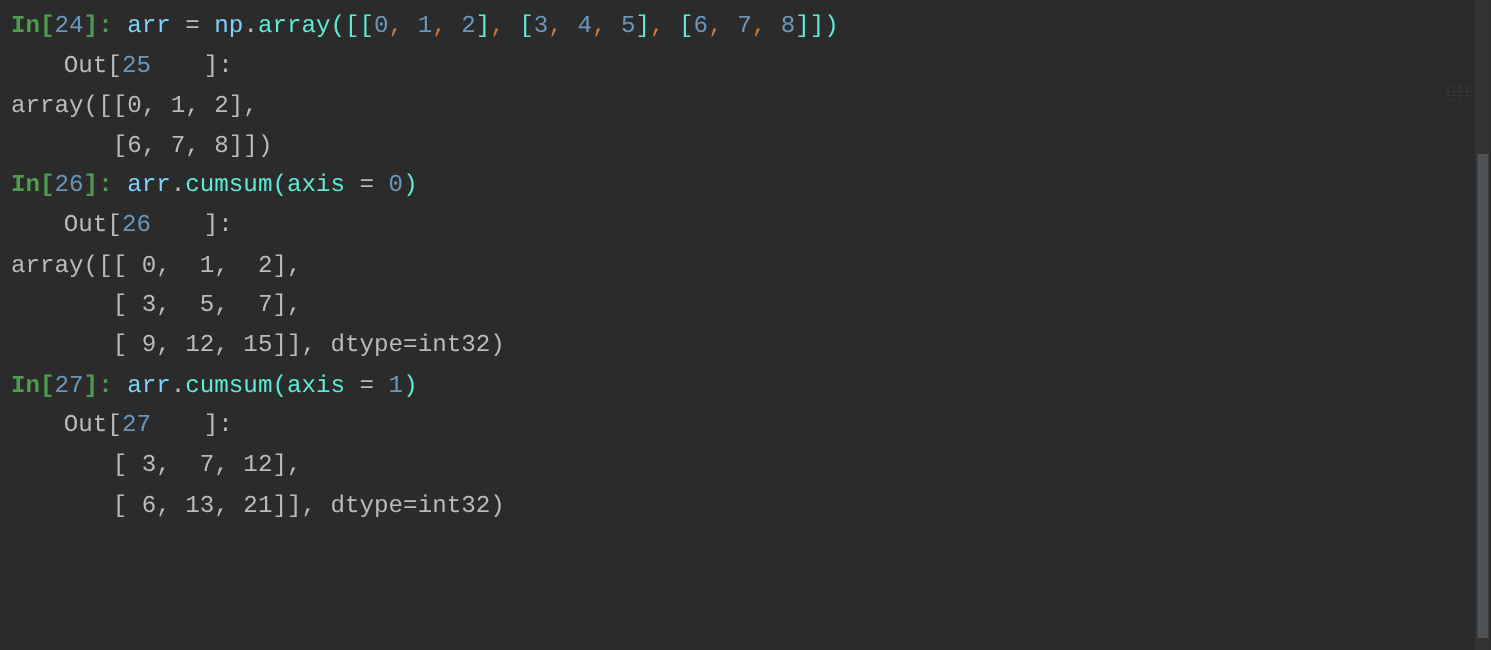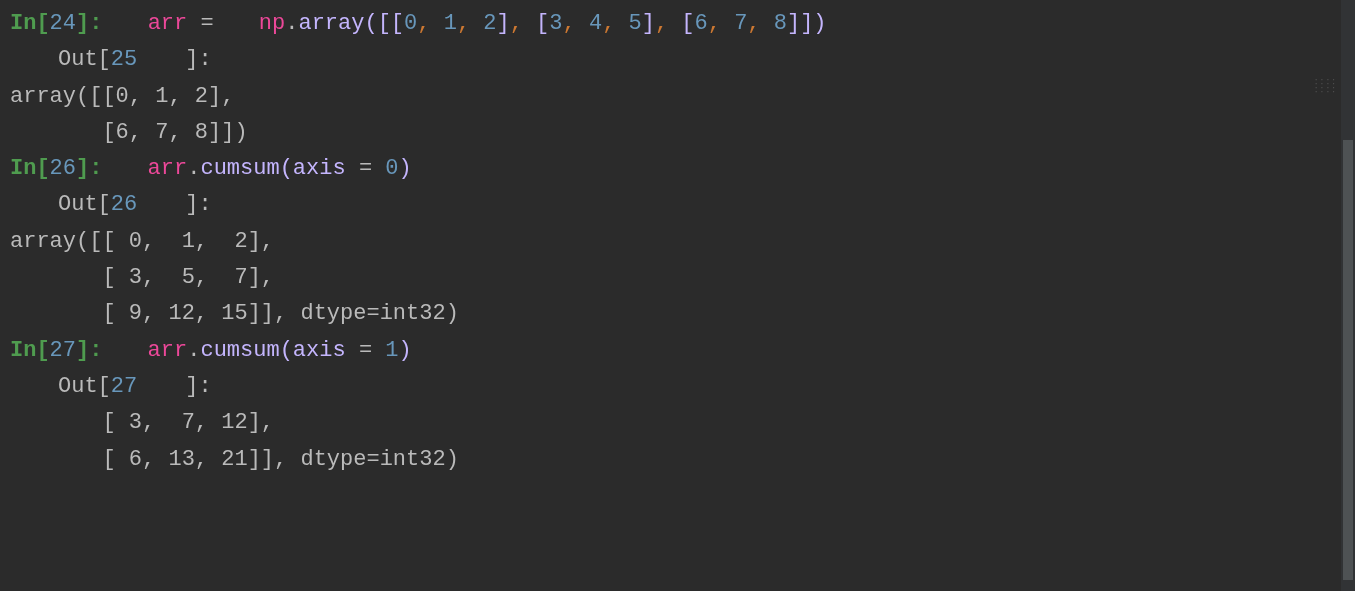--- a/index.html
+++ b/index.html
@@ -30,25 +30,24 @@
       color: #bababa;
       margin-left: 48px;
     }
     .keyword {
       color: #cc7832;
     }
     .number {
       color: #6897bb;
     }
     .paren {
-      color: #c4b5fd;
+      color: #5eead4;
     }
     .func-name {
-      color: #ec4899;
-      margin-left: 32px;
+      color: #7dd3fc;
     }
     .dot {
       color: #bababa;
     }
     .op {
       color: #bababa;
     }
     .output-text {
       color: #bababa;
     }

